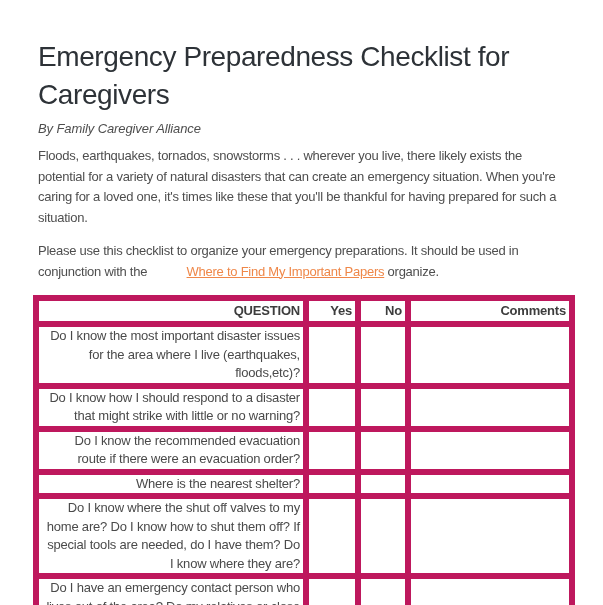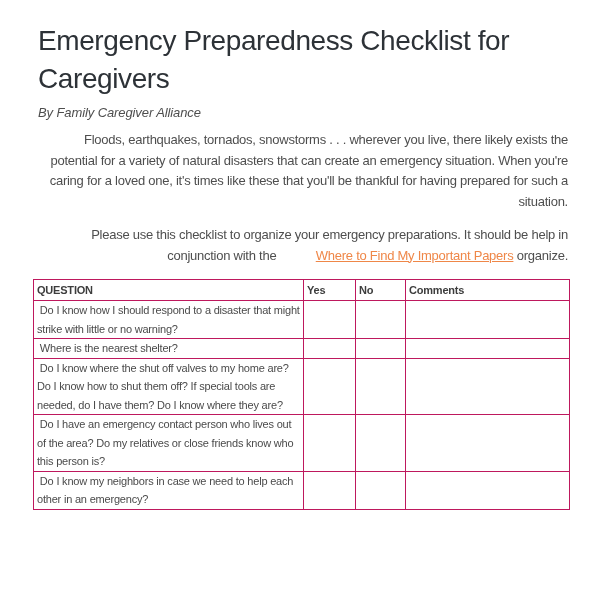--- a/index.html
+++ b/index.html
@@ -3,21 +3,21 @@
 <meta charset="utf-8">
 <style>
   * { margin: 0; padding: 0; box-sizing: border-box; }
   html, body {
     width: 603px; height: 605px;
     overflow: hidden;
     background: #ffffff;
     font-family: "Liberation Sans", sans-serif;
   }
   .page {
-    padding: 0 30px 0 33px;
+    padding: 16px 30px 0 33px;
     width: 603px; height: 605px;
     overflow: hidden;
   }
   .title {
     margin: 22px 0 0 5px;
     max-width: 540px;
     font-size: 28px;
     line-height: 38px;
     font-weight: 500;
     letter-spacing: -0.4px;
@@ -31,43 +31,42 @@
     color: #4e4e4e;
     letter-spacing: -0.1px;
   }
   .para {
     margin: 9px 0 0 5px;
     width: 530px;
     font-size: 13px;
     line-height: 20.5px;
     color: #4e4e4e;
     letter-spacing: -0.25px;
-    text-align: right;
   }
   .para.second { margin-top: 13px; }
   a.doc-link {
     color: #ef8748;
     text-decoration: underline;
     cursor: pointer;
     margin-left: 36px;
   }
   table.checklist {
     margin-top: 13px;
     border-collapse: collapse;
     table-layout: fixed;
     width: 536px;
     color: #4a4a4a;
   }
   table.checklist th,
   table.checklist td {
-    border: 1px solid #be185d;
-    font-size: 11px;
+    border: 6px solid #be185d;
+    font-size: 13px;
     letter-spacing: -0.2px;
     vertical-align: top;
-    text-align: left;
+    text-align: right;
   }
   table.checklist th {
     padding: 2px 3px;
     line-height: 16px;
     font-weight: bold;
     color: #3d3d3d;
   }
   table.checklist td {
     padding: 0 3px;
     line-height: 18.5px;
@@ -82,40 +81,52 @@
 <body>
 
 <div class="page">
 
   <h1 class="title">Emergency Preparedness Checklist for Caregivers</h1>
 
   <div class="byline">By Family Caregiver Alliance</div>
 
   <p class="para">Floods, earthquakes, tornados, snowstorms . . . wherever you live, there likely exists the potential for a variety of natural disasters that can create an emergency situation. When you're caring for a loved one, it's times like these that you'll be thankful for having prepared for such a situation.</p>
 
-  <p class="para second"><span>Please use this checklist to organize your emergency preparations. It should be help in conjunction with the </span><a class="doc-link" href="#">Where to Find My Important Papers</a><span> organize.</span></p>
+  <p class="para second"><span>Please use this checklist to organize your emergency preparations. It should be used in conjunction with the </span><a class="doc-link" href="#">Where to Find My Important Papers</a><span> organize.</span></p>
 
   <table class="checklist">
     <colgroup>
       <col class="c-question">
         <col class="c-yes">
         <col class="c-no">
         <col class="c-comments">
     </colgroup>
     <thead>
       <tr>
         <th>QUESTION</th>
         <th>Yes</th>
         <th>No</th>
         <th>Comments</th>
       </tr>
     </thead>
     <tbody>
       <tr>
+        <td class="q-cell"> Do I know the most important disaster issues for the area where I live (earthquakes, floods,etc)?</td>
+        <td></td>
+        <td></td>
+        <td></td>
+      </tr>
+      <tr>
         <td class="q-cell"> Do I know how I should respond to a disaster that might strike with little or no warning?</td>
+        <td></td>
+        <td></td>
+        <td></td>
+      </tr>
+      <tr>
+        <td class="q-cell"> Do I know the recommended evacuation route if there were an evacuation order?</td>
         <td></td>
         <td></td>
         <td></td>
       </tr>
       <tr>
         <td class="q-cell"> Where is the nearest shelter?</td>
         <td></td>
         <td></td>
         <td></td>
       </tr>

